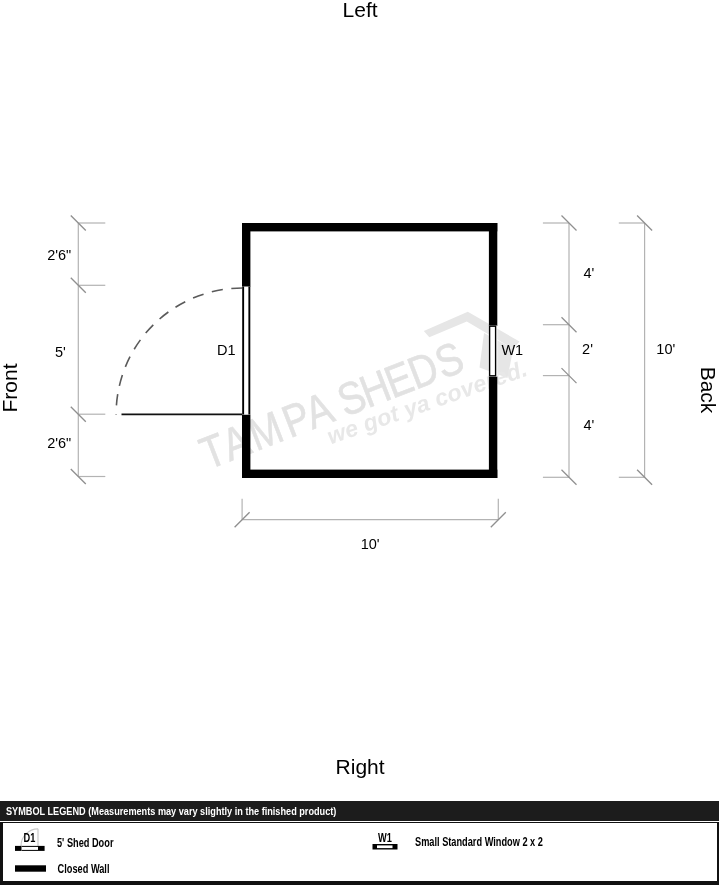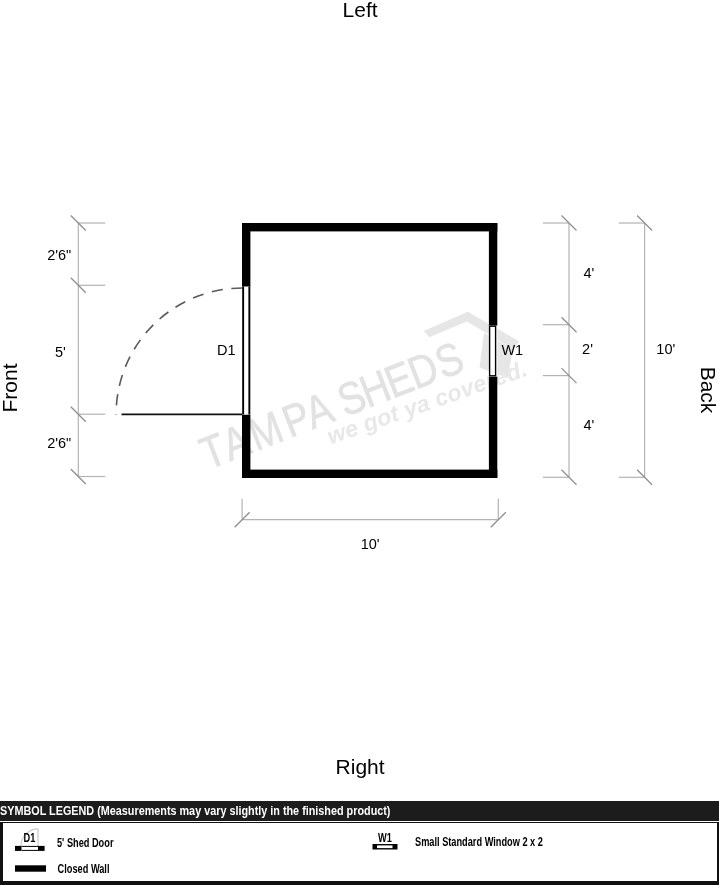--- a/index.html
+++ b/index.html
@@ -126,21 +126,21 @@
 
   <text x="360.1" y="17" font-size="21" fill="#000" text-anchor="middle">Left</text>
 
   <text x="360.1" y="774.4" font-size="21" fill="#000" text-anchor="middle">Right</text>
 
   <text transform="translate(17 388) rotate(-90)" font-size="21" fill="#000" text-anchor="middle">Front</text>
 
   <text transform="translate(701.3 390) rotate(90)" font-size="21" fill="#000" text-anchor="middle">Back</text>
 </svg>
 
-<div class="abs" style="left:0;top:800.8px;width:719px;height:20.5px;background:#1c1c1c;color:#fff;font-weight:bold;font-size:13px;line-height:20.5px;box-sizing:border-box"><span style="display:inline-block;transform:scaleX(0.832);transform-origin:left center;white-space:nowrap">SYMBOL LEGEND (Measurements may vary slightly in the finished product)</span></div>
+<div class="abs" style="left:0;top:800.8px;width:719px;height:20.5px;background:#1c1c1c;color:#fff;font-weight:bold;font-size:11px;line-height:20.5px;padding-left:6px;box-sizing:border-box"><span style="display:inline-block;transform:scaleX(0.832);transform-origin:left center;white-space:nowrap">SYMBOL LEGEND (Measurements may vary slightly in the finished product)</span></div>
 
 <div class="abs" style="left:0;top:822.3px;width:719px;height:62.7px;background:#fff;border:solid #111;border-width:1.8px 2.2px 4px 3px;box-sizing:border-box"></div>
 
 <svg class="abs" style="left:0;top:822px" width="719" height="63" viewBox="0 822 719 63">
 
   <g>
     <path d="M 38 828.8 L 38 845.9" stroke="#c9c9c9" stroke-width="1.2" fill="none"></path>
     <path d="M 38 828.8 A 17 17 0 0 0 21 845.9" stroke="#c9c9c9" stroke-width="1.2" fill="none"></path>
     <rect x="15" y="845.9" width="6.7" height="5" fill="#000"></rect>
     <rect x="21.7" y="845.9" width="16.3" height="5" fill="#fff"></rect>

